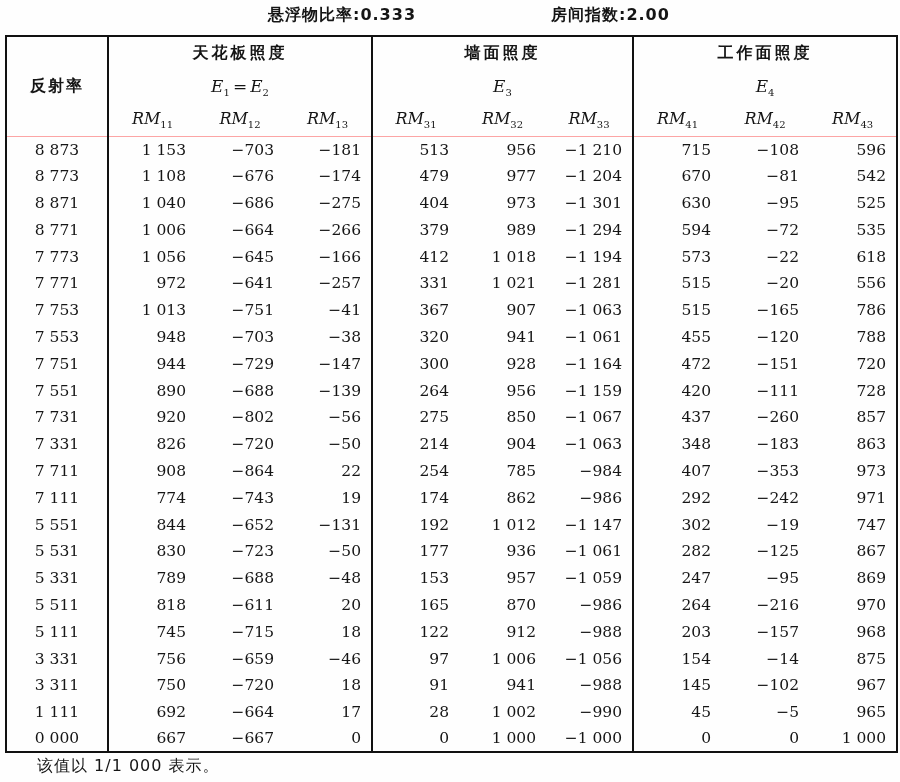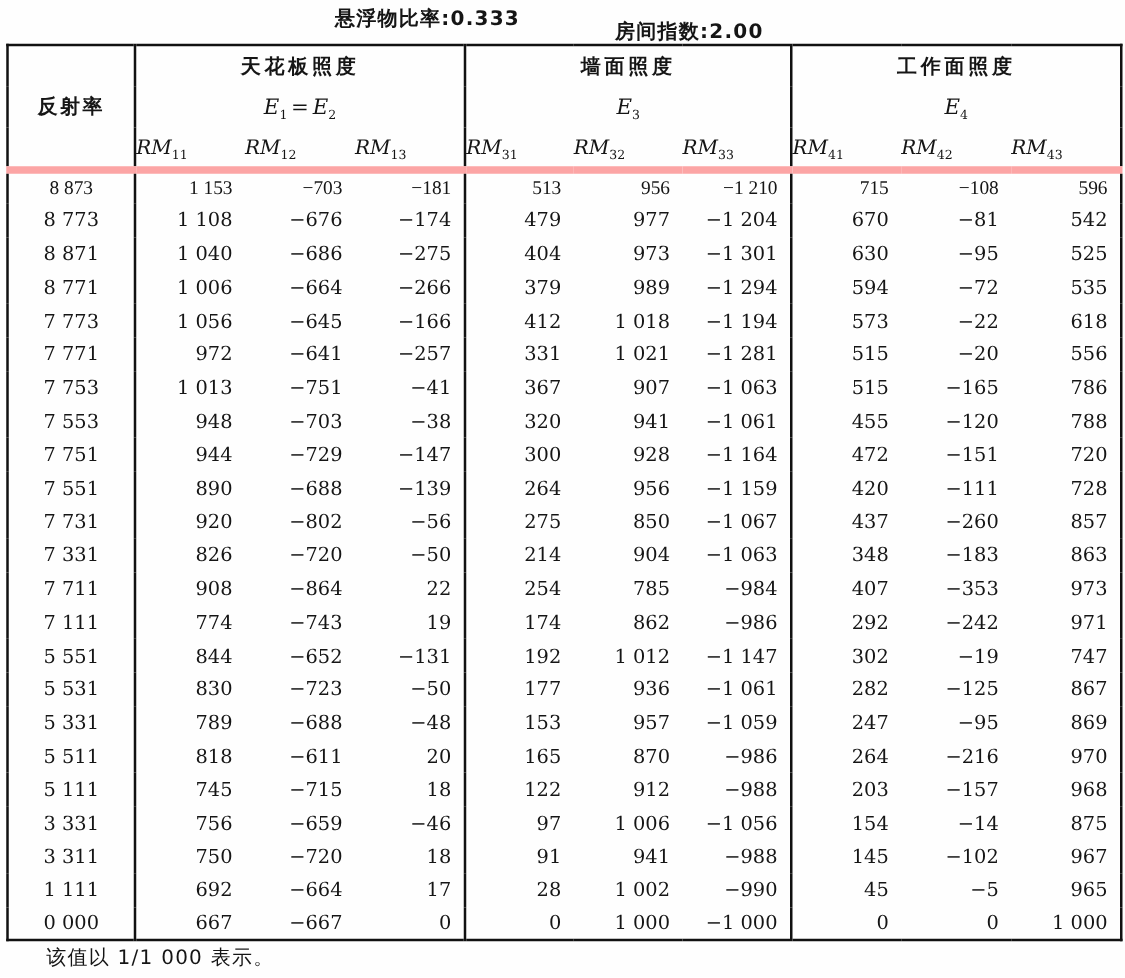--- a/index.html
+++ b/index.html
@@ -19,21 +19,21 @@
   .title-item {
     position: absolute;
     top: 5px;
     font-family: "DejaVu Sans", "Liberation Sans", sans-serif;
     font-weight: 700;
     font-size: 16px;
     letter-spacing: 1px;
     white-space: nowrap;
   }
   .t1 { left: 268px; }
-  .t2 { left: 492px; margin-top: 10px; }
+  .t2 { left: 551px; }
 
   table.main {
     position: absolute;
     left: 5px;
     top: 35px;
     width: 891px;
     border-collapse: collapse;
     table-layout: fixed;
     border: 2px solid #111;
   }
@@ -68,29 +68,29 @@
     text-align: center;
   }
   th.formula i, th.rm i {
     font-style: italic;
     font-family: "DejaVu Serif", "Liberation Serif", serif;
   }
   th.formula .eq { margin: 0 3px; }
   th.rm {
     font-size: 16px;
     font-weight: 400;
-    text-align: left;
+    text-align: center;
   }
   sub {
     font-size: 10px;
     line-height: 0;
   }
 
   tbody tr { height: 26.8px; }
-  tbody tr:first-child td { border-top: 6px solid #fca5a5; font-family: Liberation Serif, serif; }
+  tbody tr:first-child td { border-top: 1px solid #fca5a5; }
   tbody td {
     font-size: 15.5px;
     white-space: nowrap;
   }
   td.c-first { text-align: center; }
   td.num { text-align: right; padding-right: 10px; }
 
   .footnote {
     position: absolute;
     left: 37px;

